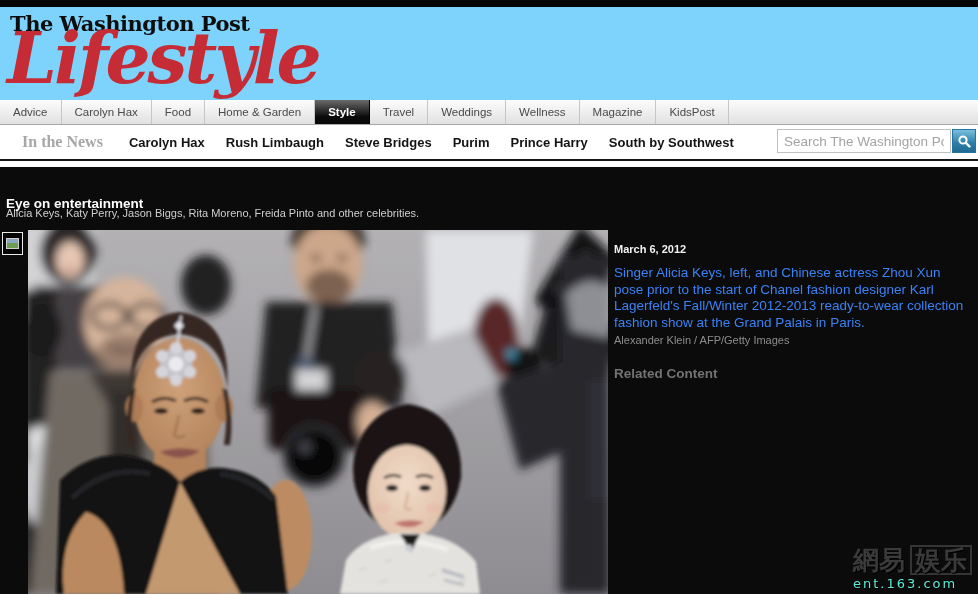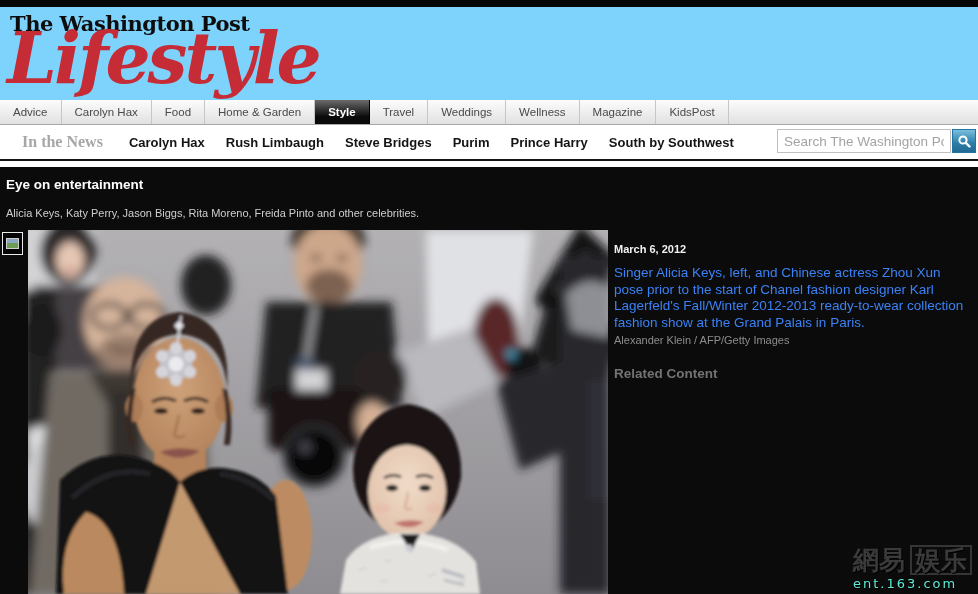--- a/index.html
+++ b/index.html
@@ -58,21 +58,21 @@
   }
   .search-input::placeholder{color:#a3a3a3;}
   .search-btn{
     width:24px;height:24px;margin-left:1px;border:1px solid #23749e;
     background:linear-gradient(#79bedd,#2b7ea9 60%,#206a92);
     display:flex;align-items:center;justify-content:center;cursor:pointer;padding:0;
   }
   .gap-white{position:absolute;left:0;top:161px;width:978px;height:6px;background:#ffffff;}
   
   .content{position:absolute;left:0;top:167px;width:978px;height:427px;background:#0b0b0b;}
-  .gal-title{position:absolute;left:6px;top:10px;font-size:13.5px;font-weight:bold;color:#fdfdfd;}
+  .gal-title{position:absolute;left:6px;top:29px;font-size:13.5px;font-weight:bold;color:#fdfdfd;}
   .gal-subtitle{position:absolute;left:6px;top:40px;font-size:11px;color:#cfcfcf;}
   .slide-icon{
     position:absolute;left:2px;top:65px;width:19px;height:21px;background:#050505;
     border:1px solid #eaeaea;display:flex;align-items:center;justify-content:center;cursor:pointer;
   }
   .slide-frame{width:11px;height:9px;border:1px solid #cfcfcf;
     background:linear-gradient(#8aa7c4 0 45%,#6f9c55 45% 100%);}
   .photo{position:absolute;left:28px;top:63px;width:580px;height:364px;overflow:hidden;cursor:pointer;}
   
   .rightcol{position:absolute;left:614px;top:76px;width:358px;}

